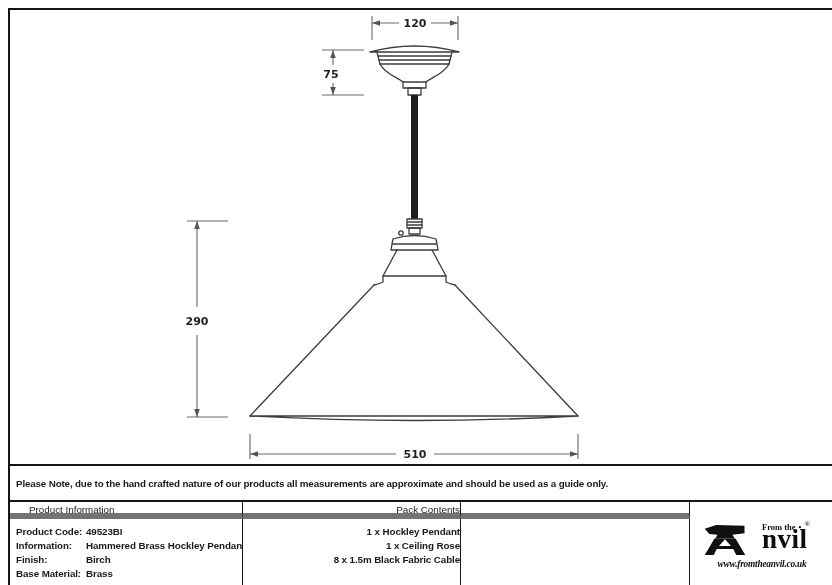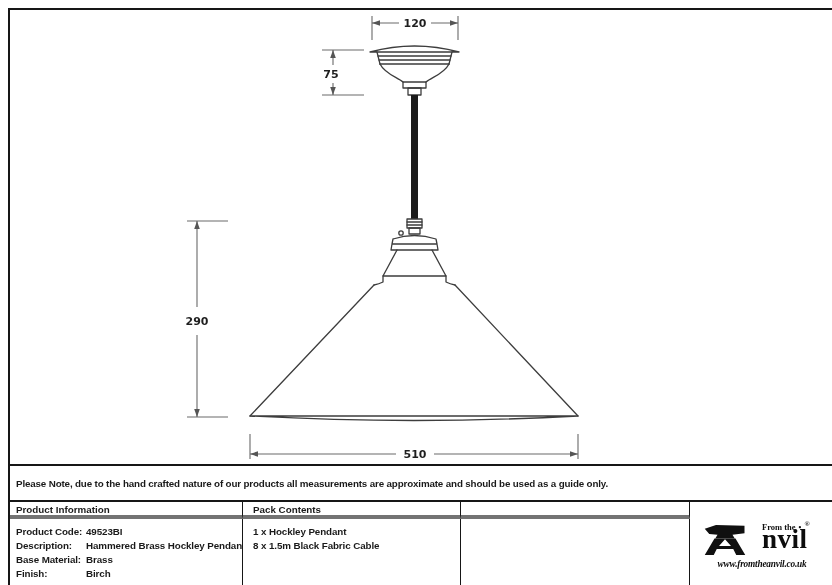--- a/index.html
+++ b/index.html
@@ -27,28 +27,28 @@
   }
 
   .info-table {
     flex: 1;
     border-top: 2px solid #161616;
     display: grid;
     grid-template-columns: 233px 218px 229px 1fr;
     grid-template-rows: 17px 1fr;
   }
   .hcell {
-    border-bottom: 4px solid #737373;
+    border-bottom: 6px solid #737373;
     border-right: 1.5px solid #161616;
-    font-size: 9.8px; font-weight: 700;
-    padding: 2px 0 0 6px;
+    font-size: 9.8px; font-weight: 400;
+    padding: 2px 0 0 19px;
     color: #1a1a1a;
     overflow: hidden; white-space: nowrap;
   }
-  .hcell.h2, .bcell.c2 { padding-left: 10px; }
+  .hcell.h2, .bcell.c2 { padding-left: 10px; text-align: right; }
   .bcell {
     border-right: 1.5px solid #161616;
     padding: 6px 0 0 6px;
     font-size: 9.8px; font-weight: 700; letter-spacing: -0.1px;
     line-height: 14px; color: #1a1a1a;
     overflow: hidden; white-space: nowrap;
   }
   .prow { display: flex; }
   .plabel { display: inline-block; width: 70px; flex: none; }
   .pack-item { min-height: 14px; }
@@ -187,33 +187,34 @@
         <div class="logo-site">www.fromtheanvil.co.uk</div>
       </div>
     </div>
 
     <div class="bcell c1">
       <div class="prow">
         <span class="plabel">Product Code:</span>
         <span class="pvalue">49523BI</span>
       </div>
       <div class="prow">
-        <span class="plabel">Description:</span>
+        <span class="plabel">Information:</span>
         <span class="pvalue">Hammered Brass Hockley Pendant</span>
+      </div>
+      <div class="prow">
+        <span class="plabel">Finish:</span>
+        <span class="pvalue">Birch</span>
       </div>
       <div class="prow">
         <span class="plabel">Base Material:</span>
         <span class="pvalue">Brass</span>
       </div>
-      <div class="prow">
-        <span class="plabel">Finish:</span>
-        <span class="pvalue">Birch</span>
-      </div>
     </div>
 
     <div class="bcell c2">
       <div class="pack-item">1 x Hockley Pendant</div>
+      <div class="pack-item">1 x Ceiling Rose</div>
       <div class="pack-item">8 x 1.5m Black Fabric Cable</div>
     </div>
 
     <div class="bcell c3"></div>
   </div>
 </div>
 
 </body></html>

